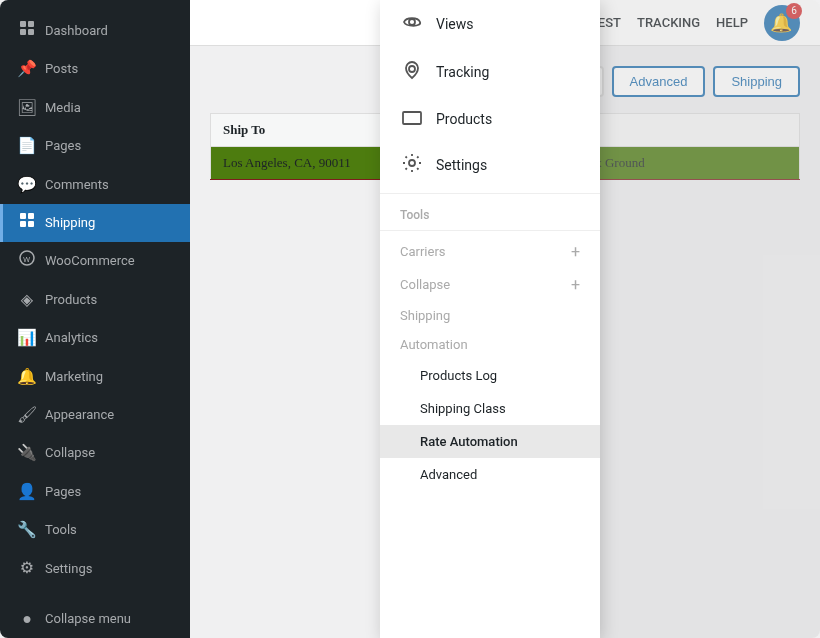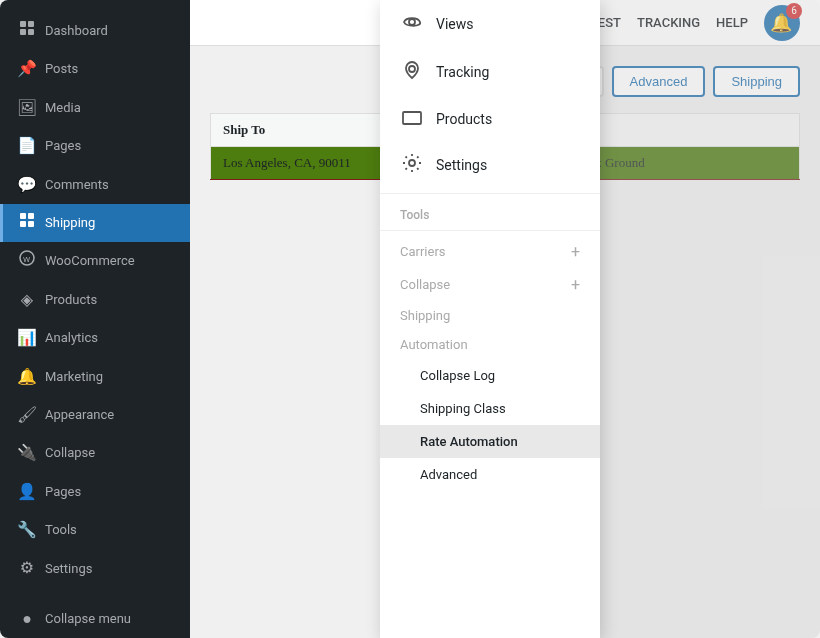--- a/index.html
+++ b/index.html
@@ -448,21 +448,21 @@
     <div class="dropdown-sub-item">
       <span>Shipping</span>
     </div>
 
     <div class="dropdown-sub-item">
       <span>Automation</span>
     </div>
 
 
     <div class="dropdown-nested-item">
-      <span>Collapse Log</span>
+      <span>Products Log</span>
     </div>
     <div class="dropdown-nested-item">
       <span>Shipping Class</span>
     </div>
     <div class="dropdown-nested-item active">
       <span>Rate Automation</span>
     </div>
     <div class="dropdown-nested-item">
       <span>Advanced</span>
     </div>

